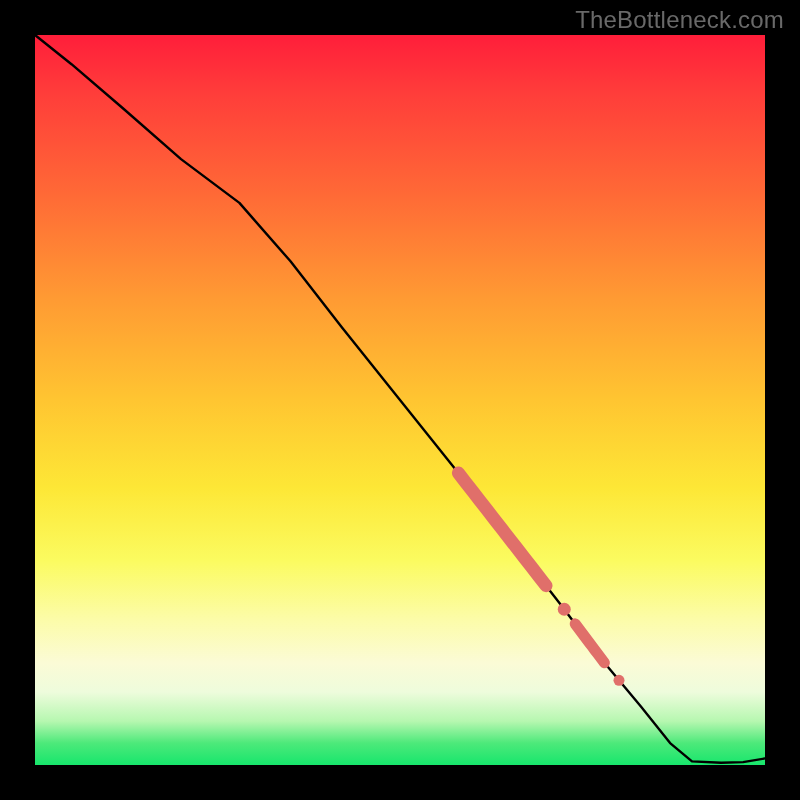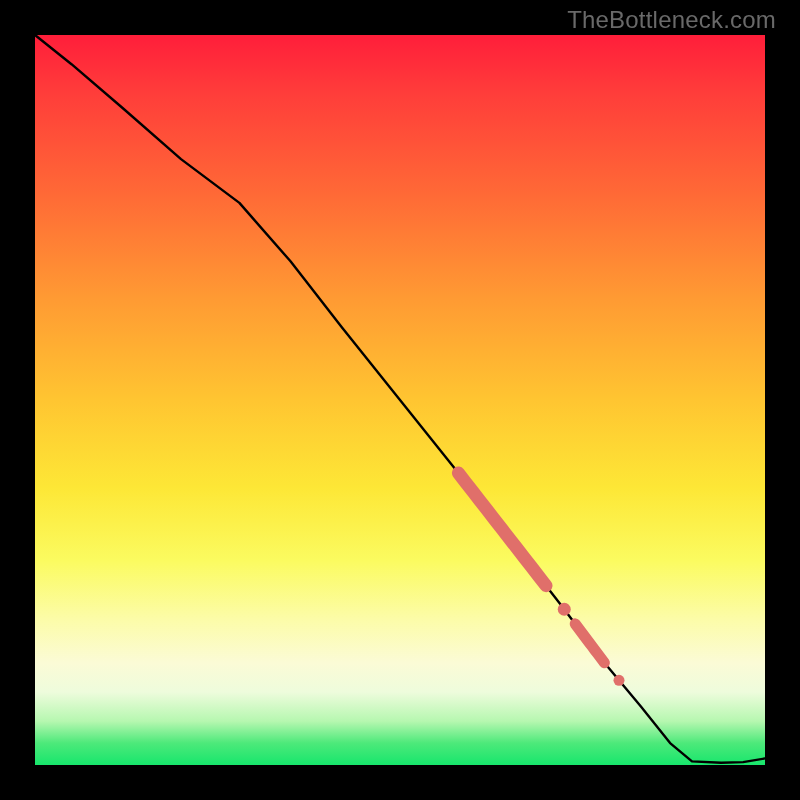--- a/index.html
+++ b/index.html
@@ -37,21 +37,21 @@
       #fbfbd6 86%,
       #eefcdc 90%,
       #b6f7b0 94%,
       #4de97a 97%,
       #17e66c 100% 
     );
   }
   .watermark {
     position: absolute;
     top: 6px;
-    right: 24px;
+    right: 16px;
     color: #696969;
     font-size: 24px;
     font-weight: 400;
     letter-spacing: 0.2px;
     user-select: none;
     pointer-events: none;
   }
   svg.overlay {
     position: absolute;
     left: 0;

